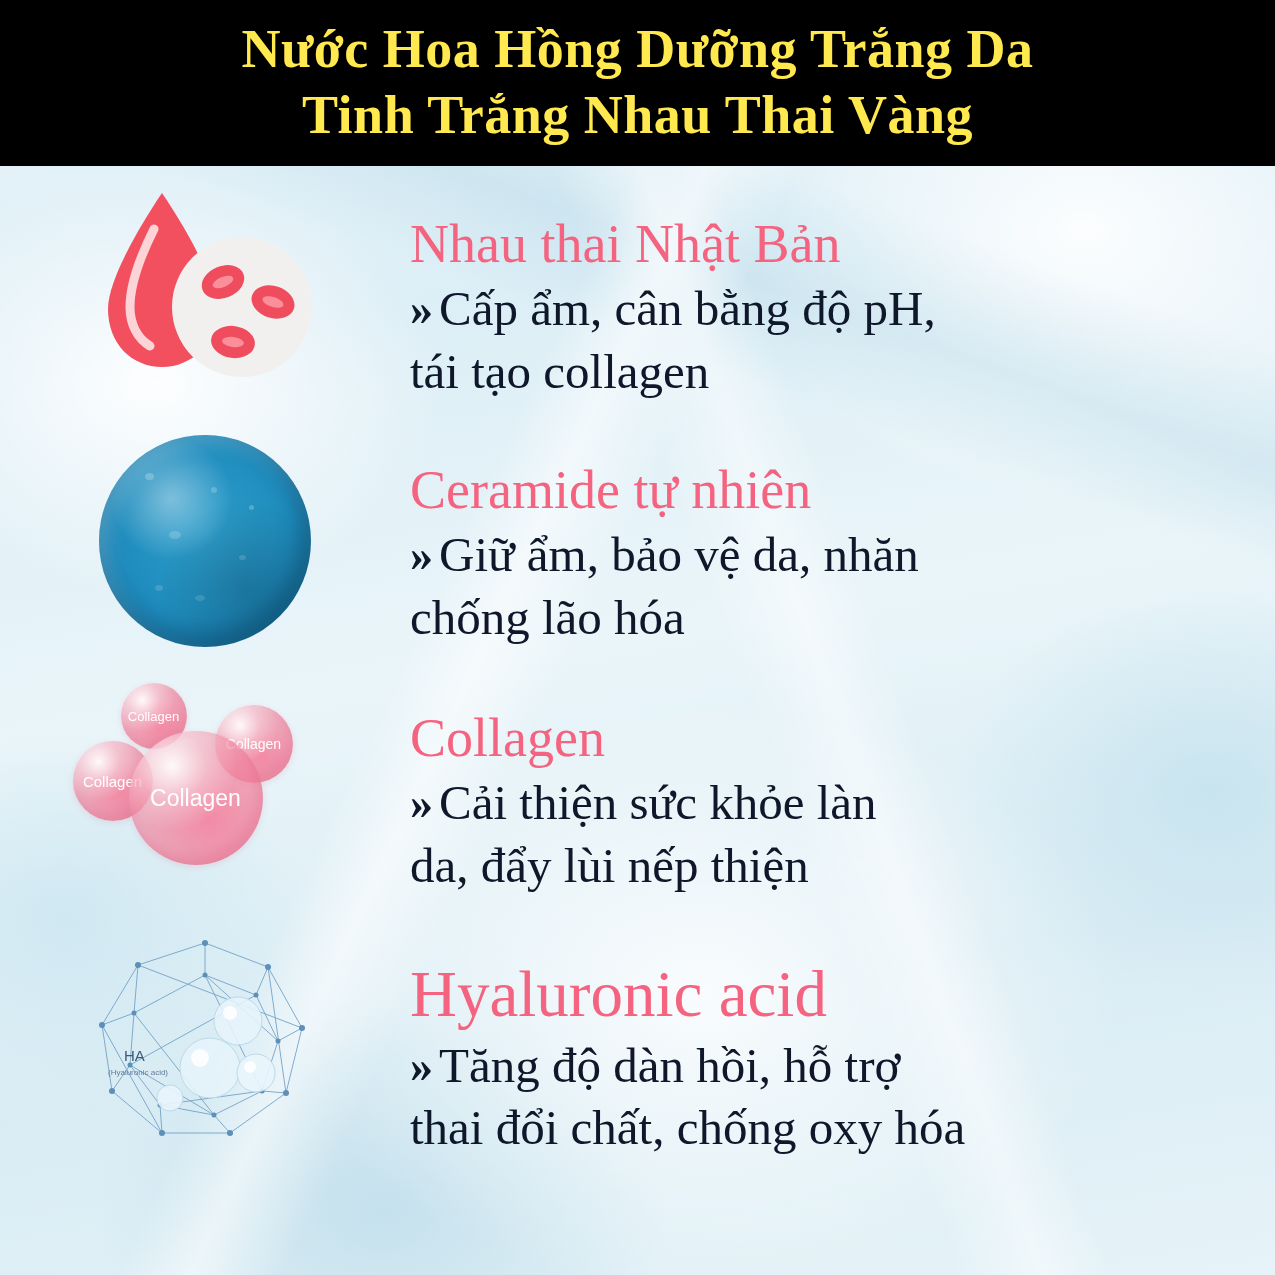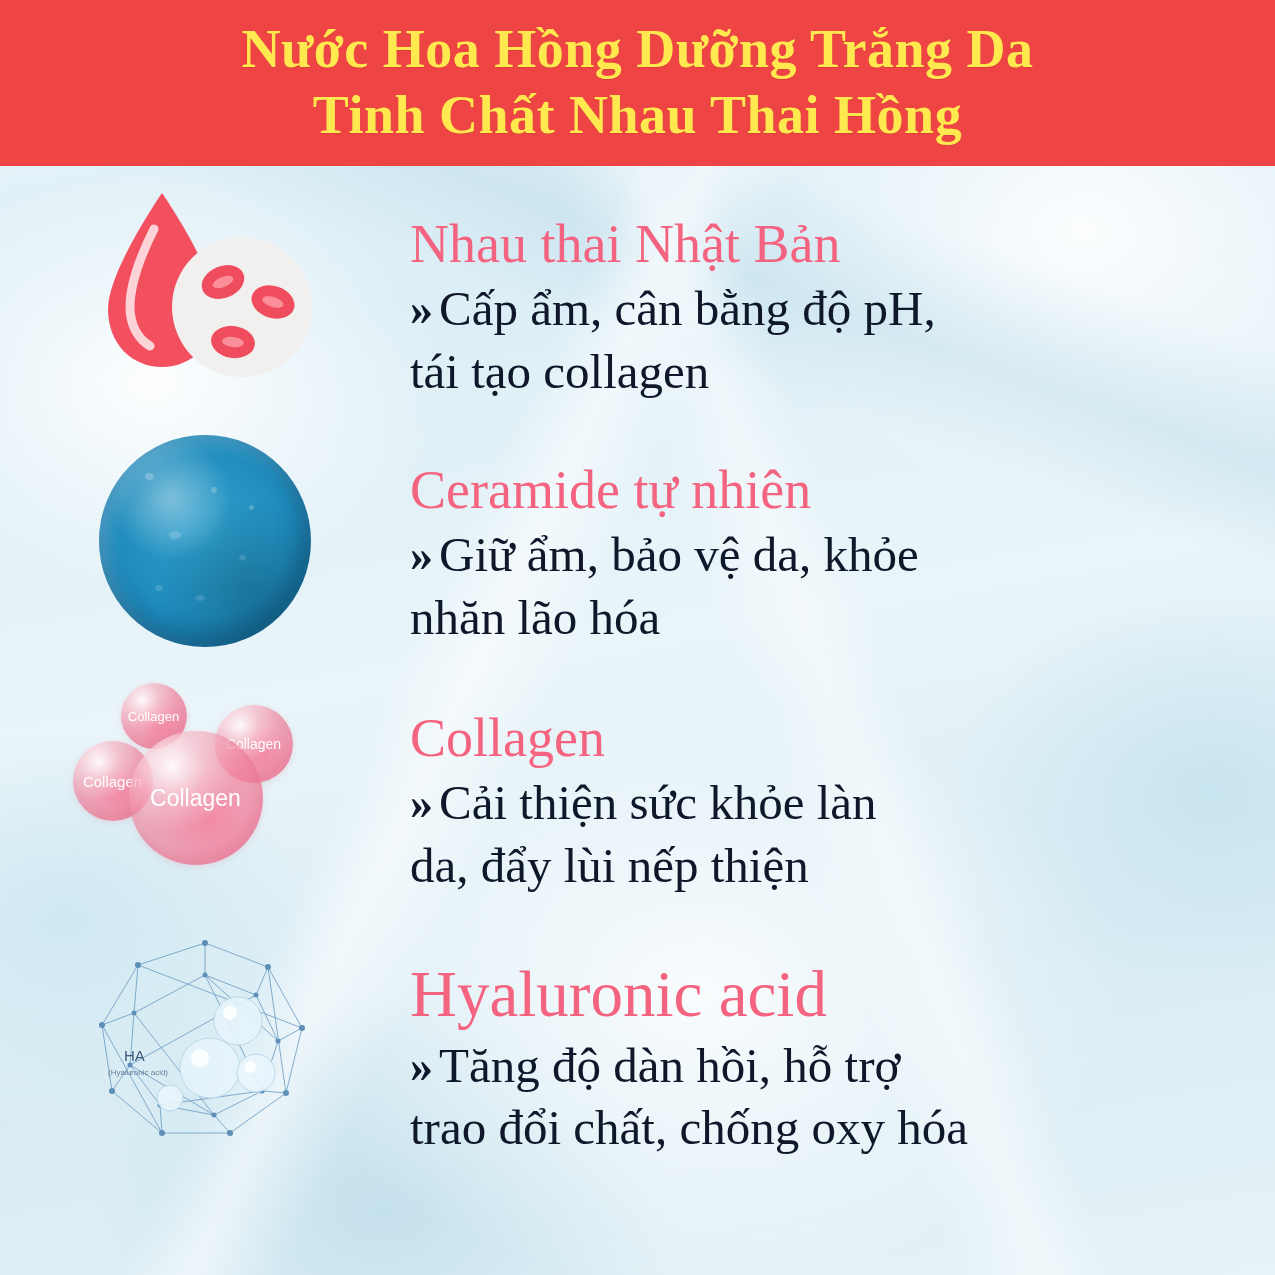--- a/index.html
+++ b/index.html
@@ -38,21 +38,21 @@
       linear-gradient(70deg, rgba(255,255,255,0) 55%, rgba(255,255,255,0.45) 60%, rgba(255,255,255,0) 64%),
       linear-gradient(200deg, rgba(173,211,228,0) 20%, rgba(173,211,228,0.35) 27%, rgba(173,211,228,0) 33%);
   }
 
   
   #header {
     position: absolute;
     top: 0; left: 0;
     width: 1275px;
     height: 166px;
-    background: #ef4444;
+    background: #000000;
     display: flex;
     align-items: center;
     justify-content: center;
     flex-direction: column;
     z-index: 5;
   }
   #header .title-line {
     color: #ffe94f;
     font-family: "Liberation Serif", serif;
     font-weight: bold;
@@ -171,21 +171,21 @@
     fill: #3d5a78;
   }
 </style>
 </head>
 <body>
 
 <div id="bg"></div>
 
 <div id="header">
   <div class="title-line">Nước Hoa Hồng  Dưỡng Trắng Da</div>
-  <div class="title-line">Tinh Chất Nhau Thai Hồng</div>
+  <div class="title-line">Tinh Trắng Nhau Thai Vàng</div>
 </div>
 
 <div id="content">
 
   <div class="row" id="row-placenta">
     <div class="icon-cell">
       <div class="icon-art" id="icon-placenta">
         <svg width="230" height="210" viewBox="0 0 230 210">
 
           <path d="M72 8 C72 8 18 86 18 124 C18 159 42 182 72 182 C102 182 126 159 126 124 C126 86 72 8 72 8 Z" fill="#f2505f"></path>
@@ -218,22 +218,22 @@
         <div class="speck" style="left:70px;top:96px;width:12px;height:8px;opacity:.35;"></div>
         <div class="speck" style="left:140px;top:120px;width:7px;height:5px;opacity:.3;"></div>
         <div class="speck" style="left:56px;top:150px;width:8px;height:6px;opacity:.28;"></div>
         <div class="speck" style="left:150px;top:70px;width:5px;height:5px;opacity:.45;"></div>
         <div class="speck" style="left:96px;top:160px;width:10px;height:6px;opacity:.25;"></div>
       </div>
     </div>
     <div class="text-cell">
       <div class="ing-title">Ceramide tự nhiên</div>
       <div class="ing-desc">
-        <span class="chev">»</span><span>Giữ ẩm, bảo vệ da, khỏe</span><br>
-        <span>nhăn lão hóa</span>
+        <span class="chev">»</span><span>Giữ ẩm, bảo vệ da, nhăn</span><br>
+        <span>chống lão hóa</span>
       </div>
     </div>
   </div>
 
   <div class="row" id="row-collagen">
     <div class="icon-cell">
       <div class="icon-art" id="icon-collagen">
         <div class="bub" style="left:48px;top:0px;width:66px;height:66px;font-size:13px;">
           <span>Collagen</span>
         </div>
@@ -297,18 +297,18 @@
           <circle cx="80" cy="165" r="13" fill="#e9f5fc" fill-opacity="0.9" stroke="#bcd9ea"></circle>
           <text class="ha-label-main" x="34" y="128" font-size="15">HA</text>
           <text x="18" y="142" font-size="8" fill="#5f7d99" font-family="Liberation Sans, sans-serif">(Hyaluronic acid)</text>
         </svg>
       </div>
     </div>
     <div class="text-cell">
       <div class="ing-title">Hyaluronic acid</div>
       <div class="ing-desc">
         <span class="chev">»</span><span>Tăng độ dàn hồi, hỗ trợ</span><br>
-        <span>trao đổi chất, chống oxy hóa</span>
+        <span>thai đổi chất, chống oxy hóa</span>
       </div>
     </div>
   </div>
 
 </div>
 
 </body></html>

